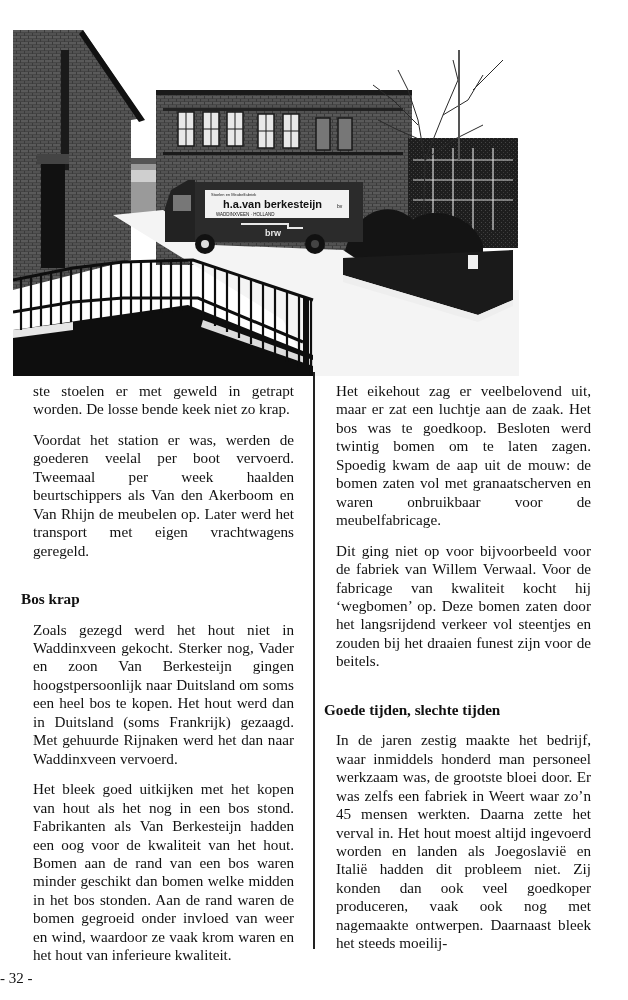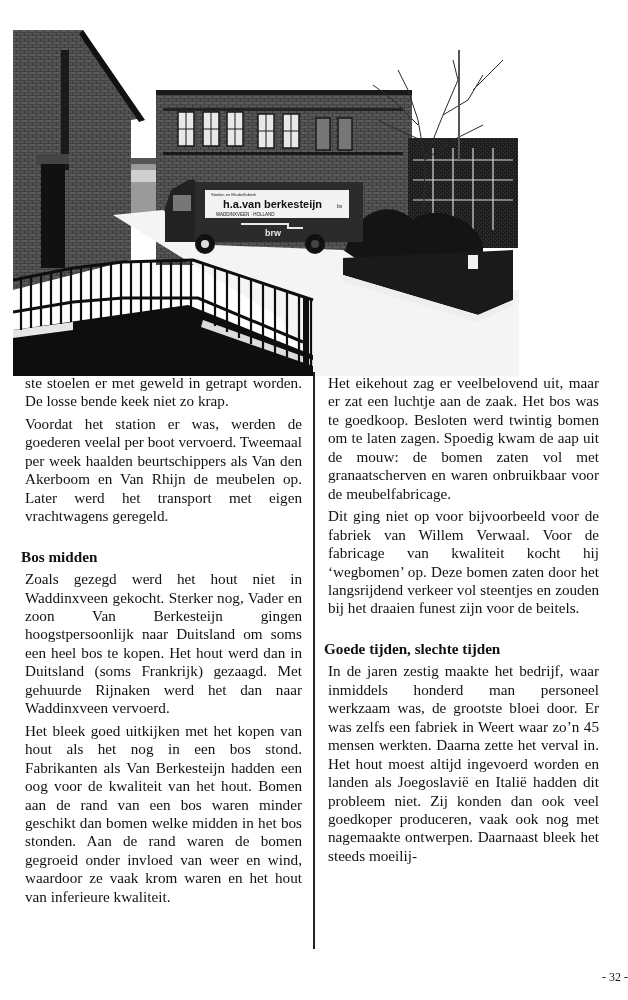--- a/index.html
+++ b/index.html
@@ -16,33 +16,33 @@
     .photo svg { display: block; width: 506px; height: 346px; }
 
     
     .col {
       position: absolute; top: 370px;
       font-size: 15.2px; line-height: 18.45px;
       text-align: justify;
     }
     .col-left  { left: 21px;  width: 285px; }
     .col-right { left: 324px; width: 279px; }
-    .col p { margin: 4px; text-indent: 0; }
+    .col p { margin: 12px; text-indent: 0; }
     .col .gap { height: 18px; }
     .col h2 {
       margin: 0; font-size: 15.2px; line-height: 18.45px; font-weight: bold;
       text-align: left;
     }
     .rule {
       position: absolute; left: 313px; top: 372px; width: 1.5px; height: 577px;
       background: #222222;
     }
     .page-number {
-      position: absolute; top: 970px; left: 0; width: 628px; text-align: right;
-      font-size: 12px;
+      position: absolute; top: 970px; left: 0; width: 628px; text-align: left;
+      font-size: 15px;
     }
   </style>
 </head>
 <body>
 
 <div class="photo">
   <svg viewBox="0 0 506 346" xmlns="http://www.w3.org/2000/svg">
     <defs>
       <pattern id="brick" width="8" height="6" patternUnits="userSpaceOnUse">
         <rect width="8" height="6" fill="#3a3a3a"></rect>
@@ -193,21 +193,21 @@
       </g>
       <rect x="290" y="268" width="6" height="78" fill="#0e0e0e"></rect>
     </g>
   </svg>
 </div>
 
 <div class="col col-left">
   <p>ste stoelen er met geweld in getrapt worden. De losse bende keek niet zo krap.</p>
   <p>Voordat het station er was, werden de goederen veelal per boot vervoerd. Tweemaal per week haalden beurtschippers als Van den Akerboom en Van Rhijn de meubelen op. Later werd het transport met eigen vrachtwagens geregeld.</p>
   <div class="gap"></div>
-  <h2>Bos midden</h2>
+  <h2>Bos krap</h2>
   <p>Zoals gezegd werd het hout niet in Waddinxveen gekocht. Sterker nog, Vader en zoon Van Berkesteijn gingen hoogstpersoonlijk naar Duitsland om soms een heel bos te kopen. Het hout werd dan in Duitsland (soms Frankrijk) gezaagd. Met gehuurde Rijnaken werd het dan naar Waddinxveen vervoerd.</p>
   <p>Het bleek goed uitkijken met het kopen van hout als het nog in een bos stond. Fabrikanten als Van Berkesteijn hadden een oog voor de kwaliteit van het hout. Bomen aan de rand van een bos waren minder geschikt dan bomen welke midden in het bos stonden. Aan de rand waren de bomen gegroeid onder invloed van weer en wind, waardoor ze vaak krom waren en het hout van inferieure kwaliteit.</p>
 </div>
 
 <div class="rule"></div>
 
 <div class="col col-right">
   <p>Het eikehout zag er veelbelovend uit, maar er zat een luchtje aan de zaak. Het bos was te goedkoop. Besloten werd twintig bomen om te laten zagen. Spoedig kwam de aap uit de mouw: de bomen zaten vol met granaatscherven en waren onbruikbaar voor de meubelfabricage.</p>
   <p>Dit ging niet op voor bijvoorbeeld voor de fabriek van Willem Verwaal. Voor de fabricage van kwaliteit kocht hij ‘wegbomen’ op. Deze bomen zaten door het langsrijdend verkeer vol steentjes en zouden bij het draaien funest zijn voor de beitels.</p>
   <div class="gap"></div>

